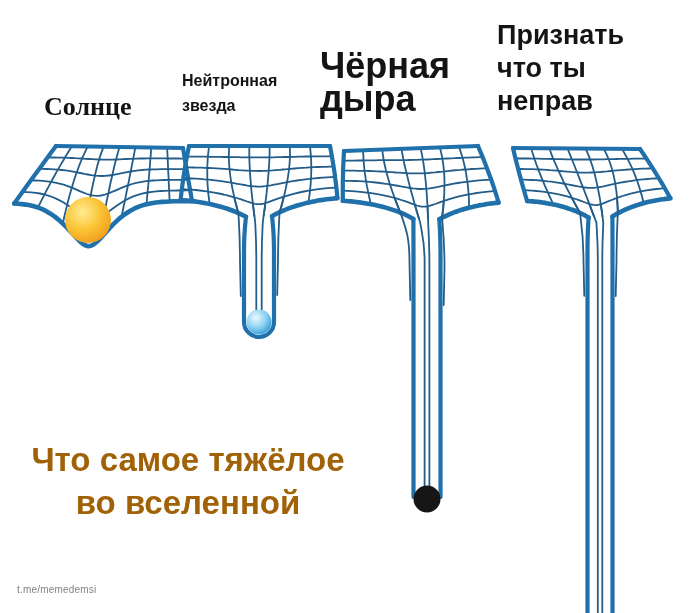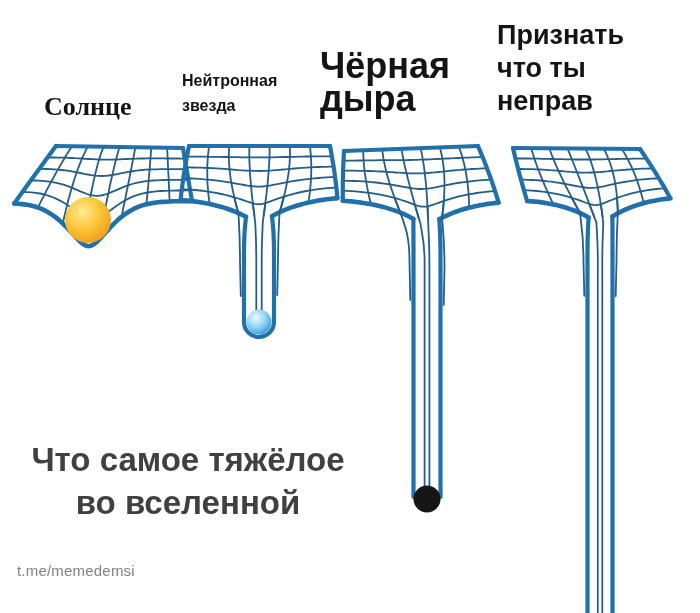--- a/index.html
+++ b/index.html
@@ -5,22 +5,22 @@
   html,body{margin:0;padding:0;background:#ffffff;}
   body{font-family:"Liberation Sans", sans-serif;}
   .stage{position:relative;width:700px;height:613px;background:#ffffff;overflow:hidden;}
   svg.wells{position:absolute;left:0;top:0;display:block;}
   .plabel{position:absolute;text-align:left;white-space:pre-line;color:#141414;font-weight:700;}
   .plabel.sun{left:44px;top:92px;width:160px;font-size:26px;line-height:30px;font-family:Liberation Serif, serif;}
   .plabel.neutron{left:182px;top:68px;width:160px;font-size:16px;line-height:25px;}
   .plabel.blackhole{left:320px;top:49px;width:160px;font-size:36px;line-height:33px;}
   .plabel.admit{left:497px;top:19px;width:160px;font-size:27px;line-height:33px;}
   .caption{position:absolute;left:8px;top:438px;width:360px;text-align:center;white-space:pre-line;
-           color:#404040;font-weight:700;font-size:33px;line-height:43px;}
-  .watermark{position:absolute;left:17px;top:562px;font-size:15px;color:#828282;letter-spacing:0.2px;}
+           color:#a16207;font-weight:700;font-size:33px;line-height:43px;}
+  .watermark{position:absolute;left:17px;top:584px;font-size:10px;color:#828282;letter-spacing:0.2px;}
 </style>
 </head>
 <body>
 
 <div class="stage">
   <svg class="wells" id="wells" width="700" height="613" viewBox="0 0 700 613">
       <defs>
         <radialGradient id="bgr0" cx="38%" cy="33%" r="78%">
           <stop offset="0%" stop-color="#ffec95"></stop>
           <stop offset="50%" stop-color="#fbc435"></stop>

